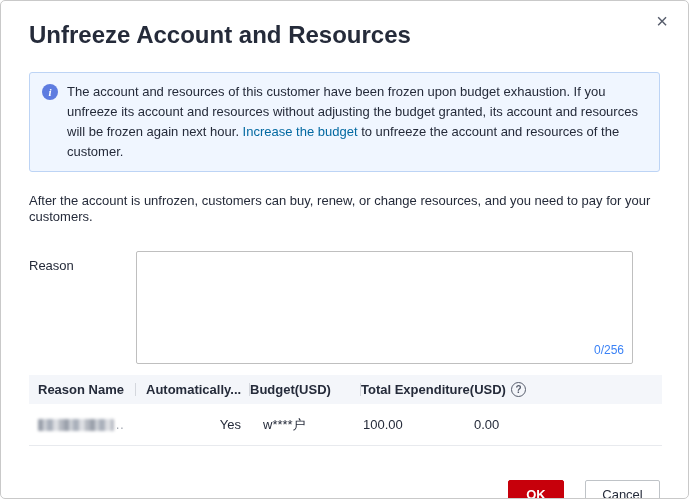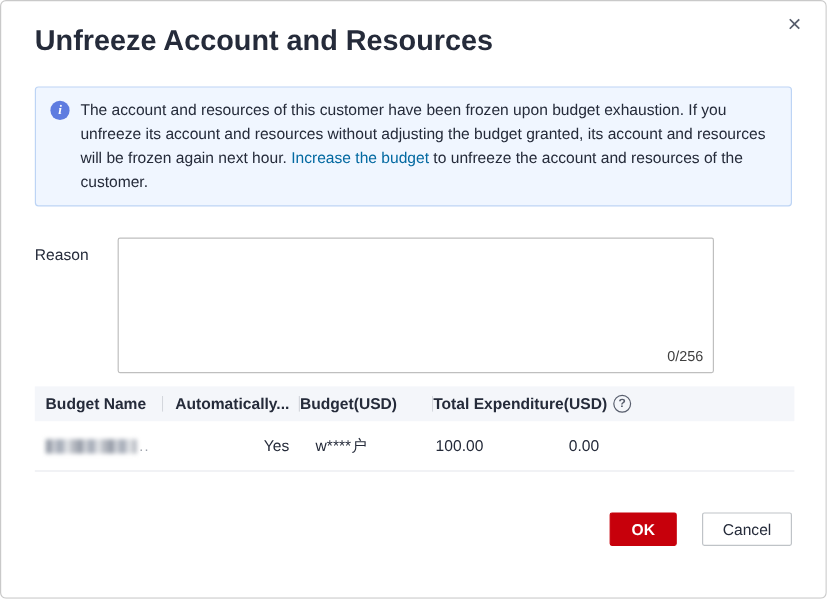--- a/index.html
+++ b/index.html
@@ -21,30 +21,30 @@
     padding:9px 14px 9px 12px;display:flex;gap:9px;min-height:79px;
   }
   .info-icon{
     flex:0 0 auto;width:16px;height:16px;border-radius:50%;background:#5e7ce0;color:#fff;
     font-size:11px;line-height:16px;text-align:center;font-weight:bold;
     font-family:"Liberation Serif","DejaVu Serif",serif;font-style:italic;margin-top:2px;
   }
   .alert-text{font-size:13px;line-height:20px;color:#252b3a;}
   .alert-link{color:#0369a1;text-decoration:none;cursor:pointer;}
   .desc{margin:21px 28px 0 28px;font-size:13px;line-height:16px;color:#252b3a;}
-  .reason-row{display:flex;margin:26px 28px 0 28px;}
+  .reason-row{display:flex;margin:26px 28px 0 28px;gap:38px;}
   .reason-label{width:69px;flex:0 0 auto;font-size:13px;color:#252b3a;padding-top:7px;}
   .textarea-wrap{position:relative;width:497px;}
   .reason-textarea{
     width:497px;height:113px;border:1px solid #bfbfbf;border-radius:2px;resize:none;
     font-family:"Liberation Sans","DejaVu Sans",sans-serif;font-size:13px;color:#252b3a;
     padding:6px 8px 20px 8px;outline:none;display:block;background:#fff;
   }
   .char-counter{
-    position:absolute;right:9px;bottom:7px;font-size:12px;color:#404040;pointer-events:none;
+    position:absolute;right:9px;bottom:7px;font-size:12px;color:#3b82f6;pointer-events:none;
   }
   .table{margin:11px 28px 0 28px;width:633px;font-size:13px;}
   .thead{
     display:flex;height:29px;background:#f4f6fa;align-items:center;
   }
   .th{
     position:relative;font-weight:bold;color:#252b3a;white-space:nowrap;overflow:hidden;
     display:flex;align-items:center;height:29px;
   }
   .th.sep::after{
@@ -92,33 +92,34 @@
 
   <div class="close-btn">×</div>
 
   <h1 class="dialog-title">Unfreeze Account and Resources</h1>
 
   <div class="alert">
     <span class="info-icon">i</span>
     <div class="alert-text"><span>The account and resources of this customer have been frozen upon budget exhaustion. If you unfreeze its account and resources without adjusting the budget granted, its account and resources will be frozen again next hour. </span><a class="alert-link">Increase the budget</a><span> to unfreeze the account and resources of the customer.</span></div>
   </div>
 
+  <div class="desc">After the account is unfrozen, customers can buy, renew, or change resources, and you need to pay for your customers.</div>
 
   <div class="reason-row">
     <div class="reason-label">Reason</div>
     <div class="textarea-wrap">
       <textarea class="reason-textarea" style=""></textarea>
       <span class="char-counter">0/256</span>
     </div>
   </div>
 
   <div class="table">
     <div class="thead">
       <div class="th col1 sep">
-          <span>Budget Name</span>
+          <span>Reason Name</span>
         </div>
       <div class="th col3 sep">
           <span>Automatically...</span>
         </div>
       <div class="th col4 sep">
           <span>Budget(USD)</span>
         </div>
       <div class="th col5">
         <span>Total Expenditure(USD)</span>
         <span class="help-icon">?</span>

